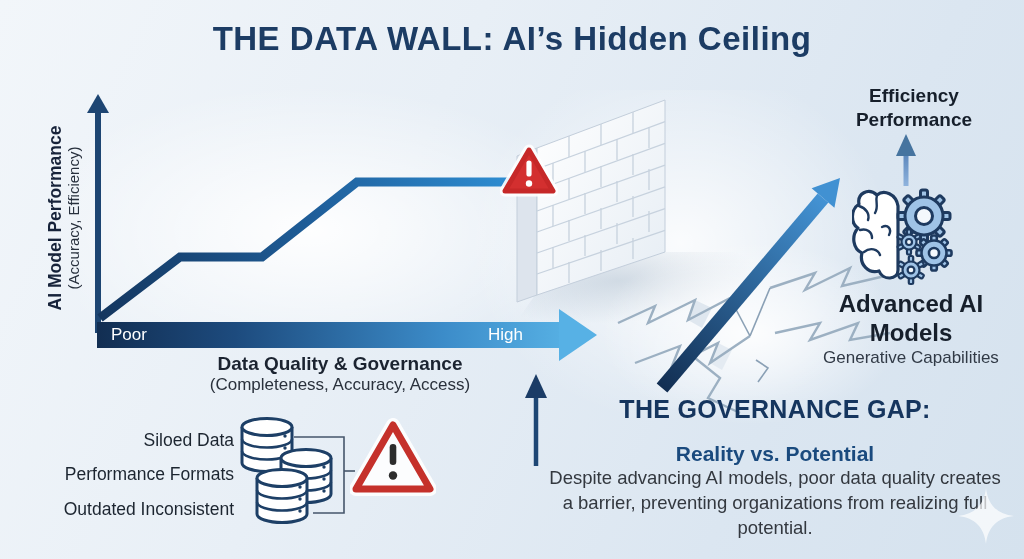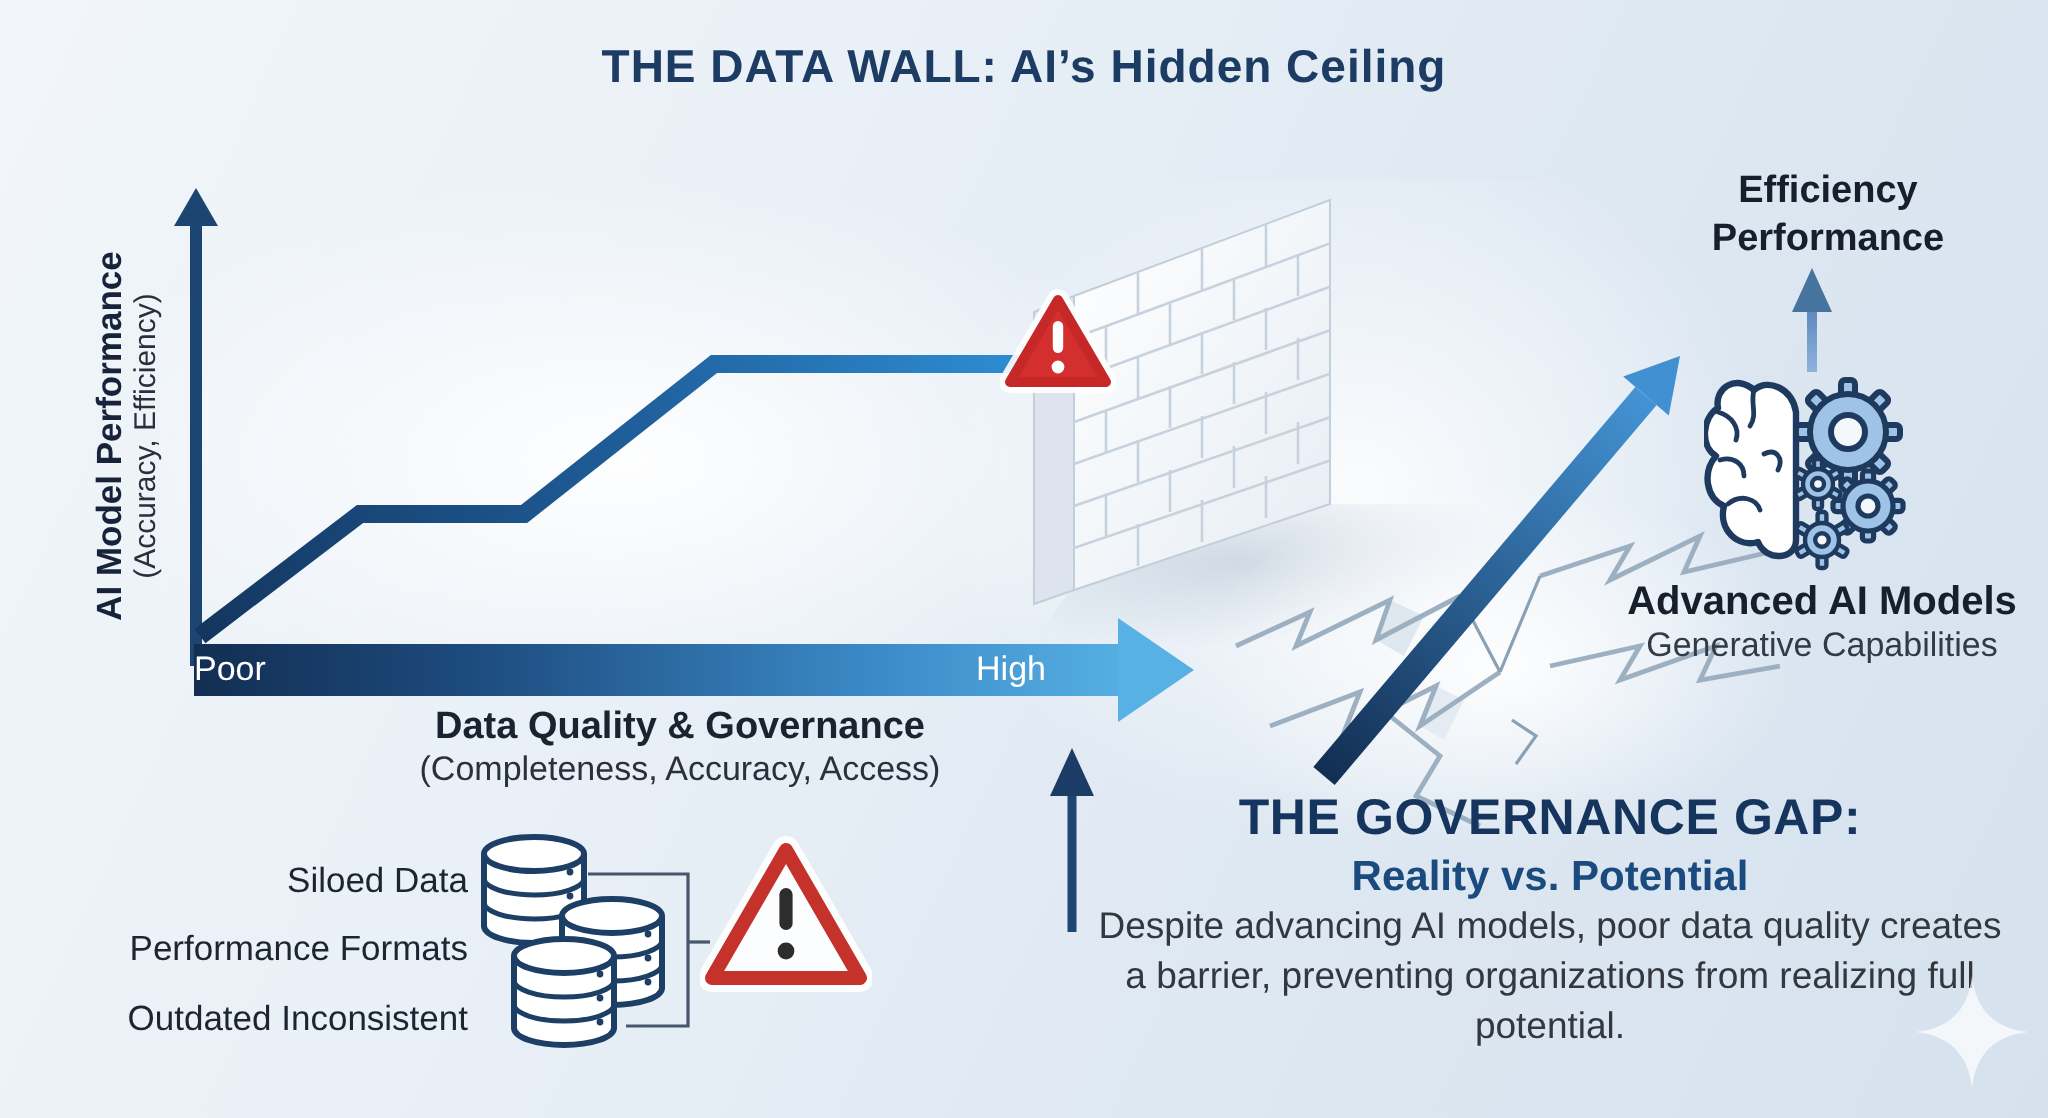--- a/index.html
+++ b/index.html
@@ -9,52 +9,52 @@
     background:linear-gradient(115deg,#f2f6fa 0%,#e8eff6 38%,#dbe6f1 75%,#d5e2ee 100%);
   }
   .abs{position:absolute;}
   .glow{pointer-events:none;}
   #plot-glow{left:80px;top:88px;width:510px;height:258px;
     background:radial-gradient(ellipse at 45% 55%,rgba(255,255,255,.95) 0%,rgba(255,255,255,0) 72%);}
   #center-glow{left:460px;top:90px;width:440px;height:340px;
     background:radial-gradient(ellipse at 50% 45%,rgba(255,255,255,.85) 0%,rgba(255,255,255,0) 68%);}
   #page-title{
     left:0;top:20px;width:1024px;margin:0;text-align:center;
-    font-size:23px;font-weight:700;letter-spacing:.5px;color:#1c3c64;
+    font-size:33px;font-weight:700;letter-spacing:.5px;color:#1c3c64;
   }
   
   #y-axis-title{left:-54px;top:190px;width:235px;height:56px;transform:rotate(-90deg);
     display:flex;flex-direction:column;justify-content:center;text-align:center;line-height:1.15;}
   #y-axis-title .main{font-size:17.5px;font-weight:700;color:#17233a;}
   #y-axis-title .sub{font-size:15px;color:#27303d;}
   #y-axis-line{left:95px;top:112px;width:6px;height:221px;background:#1d4572;}
   #y-axis-arrowhead{left:87px;top:94px;width:0;height:0;
     border-left:11px solid transparent;border-right:11px solid transparent;border-bottom:19px solid #1d4572;}
   
   #x-axis-bar{left:97px;top:322px;width:462px;height:26px;
     background:linear-gradient(90deg,#122e52 0%,#1d4b7e 30%,#3c8cc9 75%,#55aee2 100%);
     display:flex;align-items:center;justify-content:space-between;
     color:#fff;font-size:17px;font-weight:500;}
-  #x-axis-bar .min{}
+  #x-axis-bar .min{padding-left:14px;}
   #x-axis-bar .max{padding-right:36px;}
   #x-axis-arrowhead{left:559px;top:309px;width:0;height:0;
     border-top:26px solid transparent;border-bottom:26px solid transparent;border-left:38px solid #57b1e5;}
   #x-axis-title-block{left:150px;top:352px;width:380px;text-align:center;line-height:1.22;}
   #x-axis-title-block .main{font-size:19px;font-weight:700;color:#1b2330;}
   #x-axis-title-block .sub{font-size:17px;color:#2a313c;}
   
   #potential-label{left:838px;top:84px;width:152px;text-align:center;
     font-size:19px;font-weight:700;color:#161f2b;line-height:1.25;}
   #advanced-block{left:806px;top:289px;width:210px;text-align:center;line-height:1.22;}
-  #advanced-block .main{font-size:20px;font-weight:700;color:#161f2b;}
+  #advanced-block .main{font-size:24px;font-weight:700;color:#161f2b;}
   #advanced-block .sub{font-size:17px;color:#313a46;}
   
   #governance-block{left:545px;top:395px;width:460px;text-align:center;}
   #governance-title{font-size:25px;font-weight:700;color:#15355e;letter-spacing:.3px;}
-  #governance-subtitle{font-size:21px;font-weight:700;color:#1a4a7e;margin-top:3px;}
+  #governance-subtitle{font-size:21px;font-weight:700;color:#1a4a7e;margin-top:18px;}
   #governance-body{font-size:18.5px;color:#33383f;line-height:1.35;}
   
   .issue-label{left:38px;width:196px;text-align:right;font-size:17.5px;font-weight:500;color:#1c2530;}
   #issue-0{top:430px;} #issue-1{top:464px;} #issue-2{top:499px;}
   
   #wall-shadow{left:540px;top:252px;width:210px;height:72px;
     background:radial-gradient(ellipse at 35% 40%,rgba(160,178,196,.40) 0%,rgba(160,178,196,0) 70%);
     transform:skewX(-35deg);}
   svg{display:block;}
 </style>

